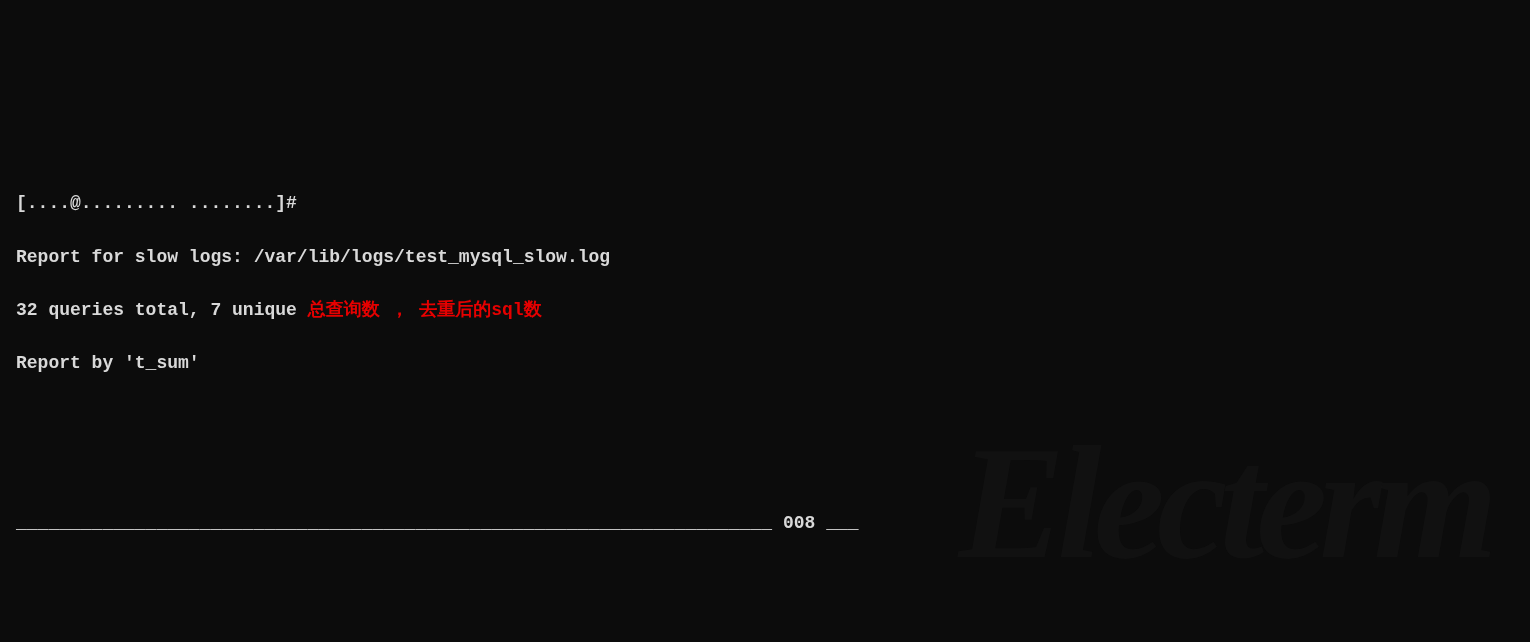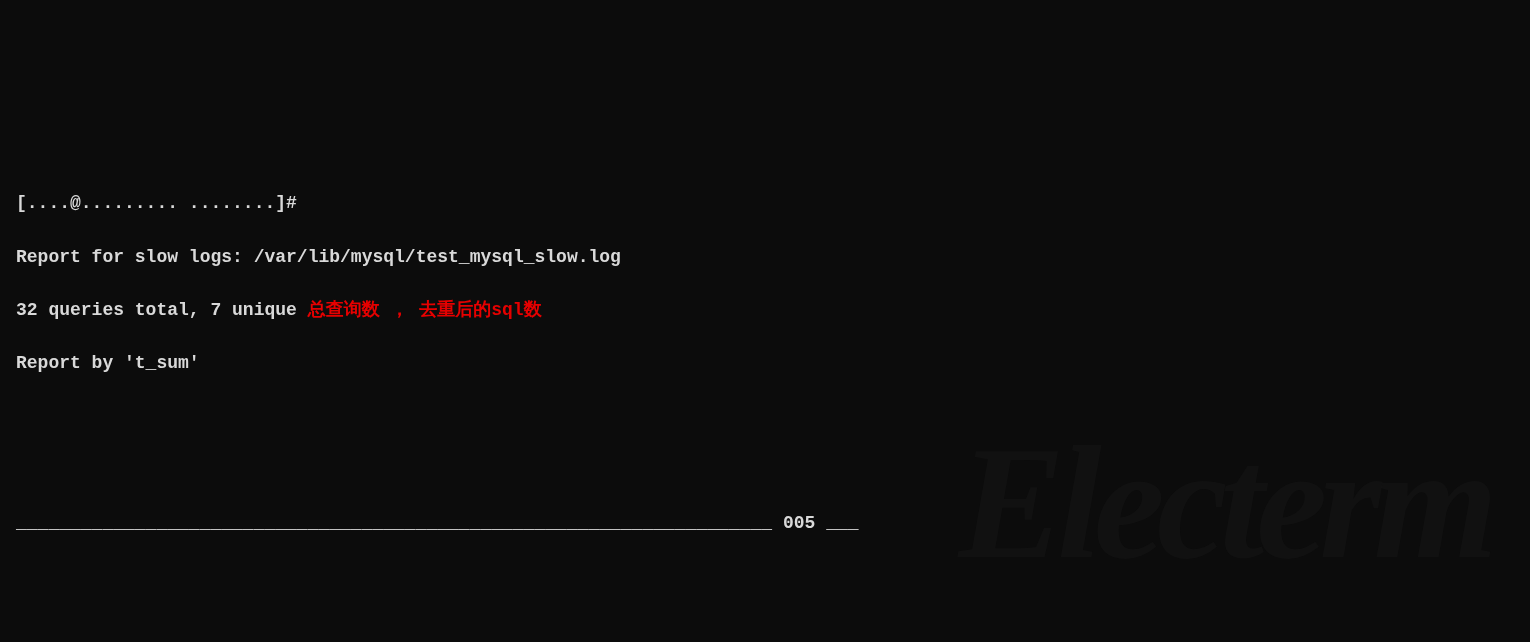--- a/index.html
+++ b/index.html
@@ -50,26 +50,26 @@
   </style>
 </head>
 <body>
 
 
 
 <div class="watermark">Electerm</div>
 
 <div class="content">
 <span class="line"><span>[....@......... ........]#</span></span>
-<span class="line">Report for slow logs: /var/lib/mysql/test_mysql_slow.log</span>
+<span class="line">Report for slow logs: /var/lib/logs/test_mysql_slow.log</span>
 <span class="line"><span class="white">32 queries total, 7 unique </span><span class="annot">总查询数 ， 去重后的sql数</span></span>
 <span class="line">Report by 't_sum'</span>
 <span class="line"> </span>
 <span class="line"> </span>
-<span class="line">______________________________________________________________________ 005 ___</span>
+<span class="line">______________________________________________________________________ 008 ___</span>
 
 
 
 
 
 
 
 
 
 

